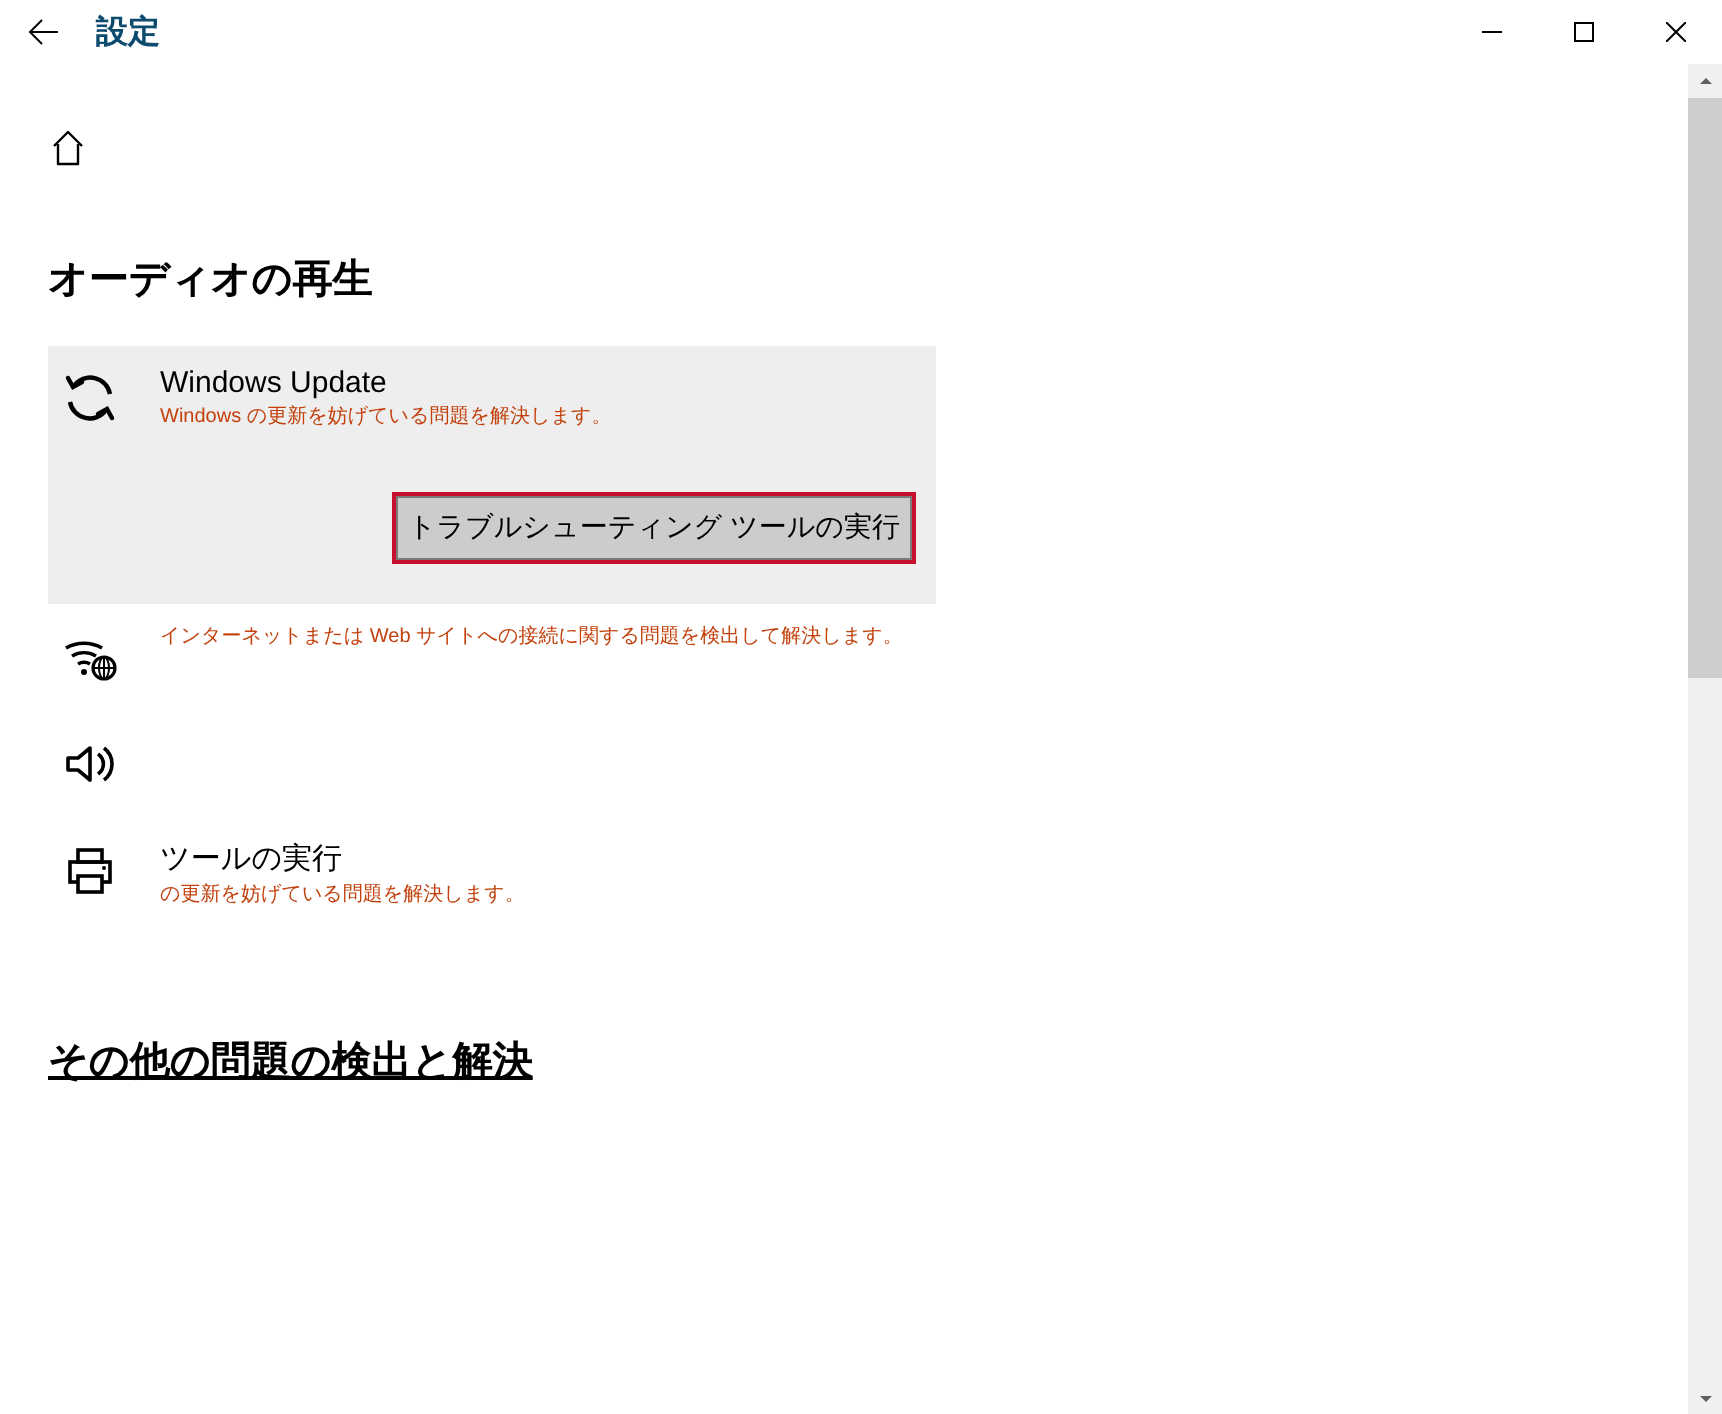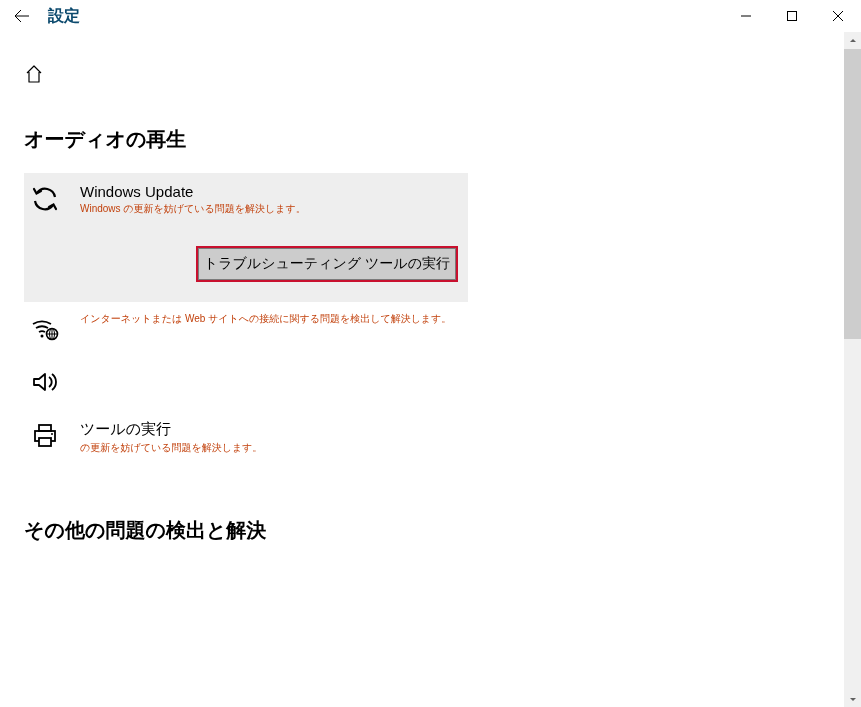--- a/index.html
+++ b/index.html
@@ -74,20 +74,21 @@
       font-weight: 600;
       letter-spacing: 0.5px;
     }
     .section-title {
       font-size: 20px;
       font-weight: 600;
       margin-bottom: 20px;
     }
     .section-title.second {
       margin-top: 50px;
+      text-decoration: underline;
     }
     .item {
       display: flex;
       gap: 20px;
       padding: 10px 0 12px 6px;
       width: 444px;
       cursor: pointer;
     }
     .item.selected {
       background: #eeeeee;

